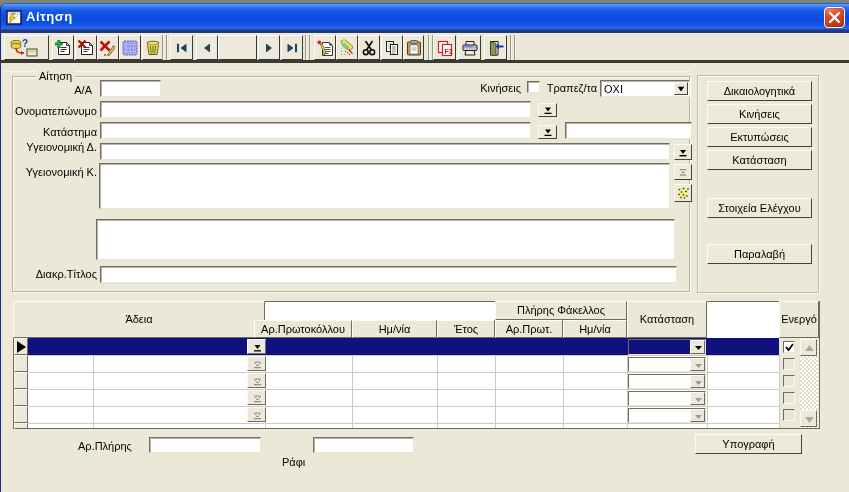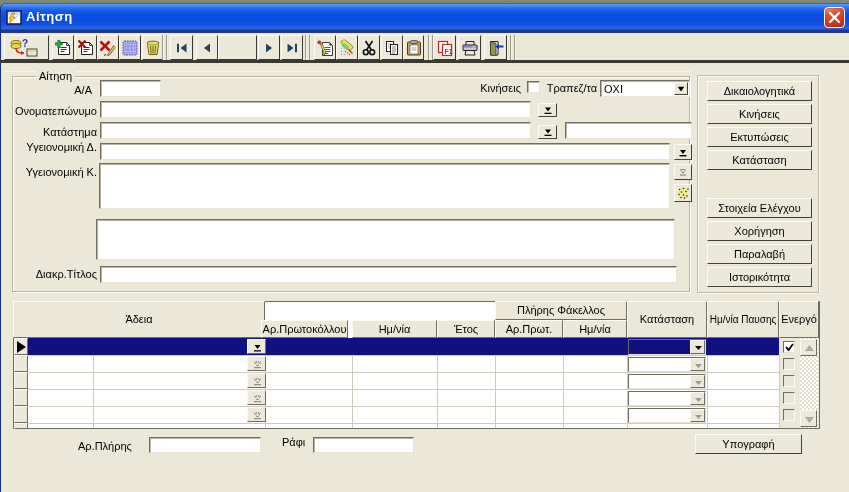--- a/index.html
+++ b/index.html
@@ -333,35 +333,32 @@
       <svg width="8" height="5" viewBox="0 0 8 5">
         <path d="M4 5 L0.5 0 h7 z" fill="#000"></path>
       </svg>
     </div>
 
   <div class="cmdbtn" style="top:104px">Κινήσεις</div>
   <div class="cmdbtn" style="top:81px">Δικαιολογητικά</div>
   <div class="cmdbtn" style="top:127px">Εκτυπώσεις</div>
   <div class="cmdbtn" style="top:150px">Κατάσταση</div>
   <div class="cmdbtn" style="top:198px">Στοιχεία Ελέγχου</div>
-  <div class="cmdbtn" style="top:221px">Χορήγηση</div>
   <div class="cmdbtn" style="top:244px">Παραλαβή</div>
-  <div class="cmdbtn" style="top:267px">Ιστορικότητα</div>
 
   <div class="abs" id="grid" style="left:13px;top:301px;width:807px;height:128px;background:#fff;border:1px solid #6E6C5F"></div>
 
   <div class="hdr" style="left:13px;top:301px;width:252px;height:37px;line-height:35px">Άδεια</div>
   <div class="hdr" style="left:495px;top:301px;width:132px;height:19px;line-height:17px">Πλήρης Φάκελλος</div>
-  <div class="hdr" style="left:261px;top:320px;width:87px;height:18px;line-height:16px">Αρ.Πρωτοκόλλου</div>
+  <div class="hdr" style="left:254px;top:320px;width:98px;height:18px;line-height:16px">Αρ.Πρωτοκόλλου</div>
   <div class="hdr" style="left:352px;top:320px;width:85px;height:18px;line-height:16px">Ημ/νία</div>
   <div class="hdr" style="left:437px;top:320px;width:58px;height:18px;line-height:16px">Έτος</div>
   <div class="hdr" style="left:495px;top:320px;width:68px;height:18px;line-height:16px">Αρ.Πρωτ.</div>
   <div class="hdr" style="left:563px;top:320px;width:64px;height:18px;line-height:16px">Ημ/νία</div>
   <div class="hdr" style="left:627px;top:301px;width:80px;height:37px;line-height:35px">Κατάσταση</div>
-  <div class="hdr" style="left:707px;top:301px;width:72px;height:37px;line-height:35px;font-size:10px">Ημ/νία Παυσης</div>
   <div class="hdr" style="left:779px;top:301px;width:40px;height:37px;line-height:35px">Ενεργό</div>
 
   <div class="abs" style="left:14px;top:338px;width:805px;height:90px;background:#fff"></div>
 
   <div class="abs" style="left:779px;top:338px;width:40px;height:90px;background:#ECE8D8"></div>
 
   <div class="navy" style="left:28px;top:338px;width:751px;height:17px"></div>
 
   <div class="gl" style="left:93px;top:355px;width:1px;height:73px"></div>
   <div class="gl" style="left:265px;top:355px;width:1px;height:73px"></div>
@@ -469,16 +466,16 @@
       </svg>
     </div>
   <div class="cbtn" style="left:800px;top:410px;width:17px;height:17px">
       <svg style="position:absolute;left:4px;top:6px" width="9" height="6" viewBox="0 0 9 6">
         <path d="M4.5 6 L0 0 h9 z" fill="#AEAB9C"></path>
       </svg>
     </div>
 
   <div class="lbl" style="left:78px;top:440px">Αρ.Πλήρης</div>
   <div class="inp" style="left:149px;top:437px;width:112px;height:16px"></div>
-  <div class="lbl" style="left:282px;top:436px">Ράφι</div>
+  <div class="lbl" style="left:282px;top:456px">Ράφι</div>
   <div class="inp" style="left:313px;top:437px;width:101px;height:16px"></div>
   <div class="cmdbtn" style="left:695px;top:434px;width:107px">Υπογραφή</div>
 </div>
 
 </body></html>

